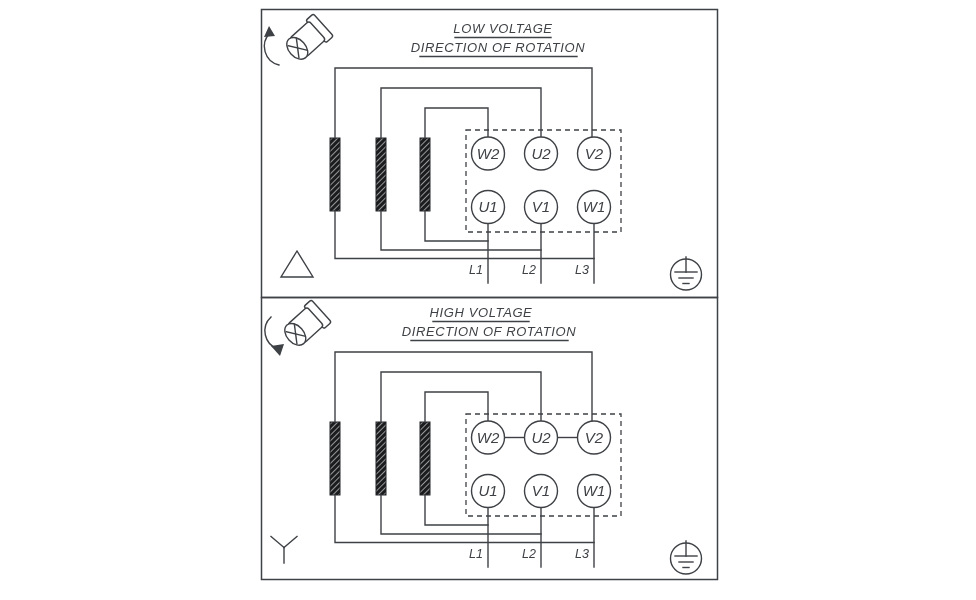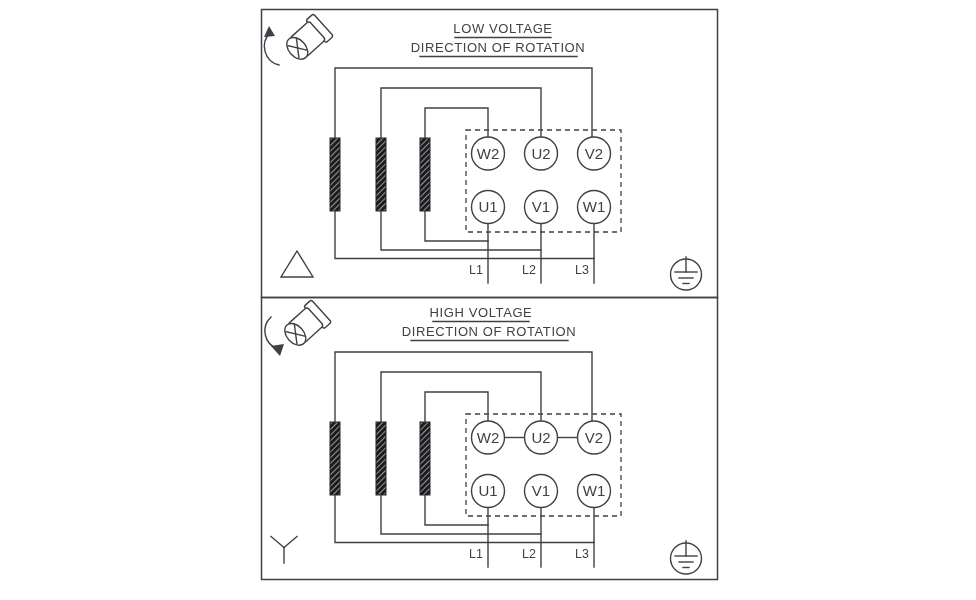--- a/index.html
+++ b/index.html
@@ -1,16 +1,16 @@
 <!DOCTYPE html>
 <html><head>
 <meta charset="utf-8">
 <style>
   html,body{margin:0;padding:0;background:#ffffff;}
-  .stage{position:relative;width:868px;height:600px;background:#ffffff;overflow:hidden;}
+  .stage{position:relative;width:868px;height:600px;background:#ffffff;overflow:hidden;font-style:italic;}
   svg{display:block;}
   svg text{font-family:"Liberation Sans",sans-serif;fill:#3e4145;}
   .w{stroke:#3e4145;stroke-width:1.4;fill:none;stroke-linecap:square;stroke-linejoin:miter;}
   .fw{fill:#ffffff;}
   .solid{fill:#3e4145;stroke:none;}
   .bar{stroke:#222428;stroke-width:1;}
   .border{fill:none;stroke:#3e4145;stroke-width:1.5;}
   .dash{fill:none;stroke:#3e4145;stroke-width:1.3;stroke-dasharray:5 4;}
   .term{fill:#ffffff;stroke:#3e4145;stroke-width:1.4;}
   .title{font-size:13px;text-anchor:middle;letter-spacing:0.6px;}

